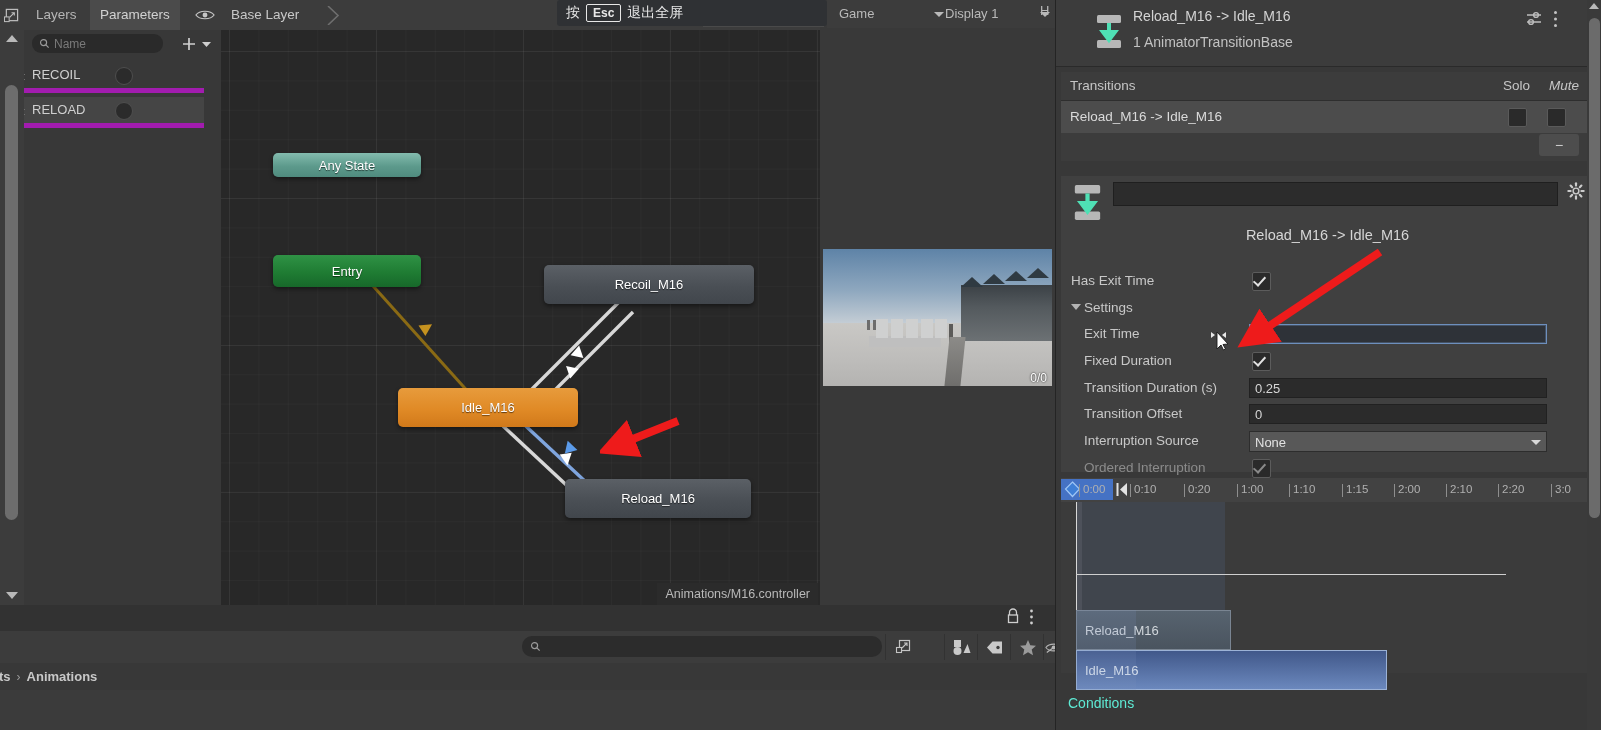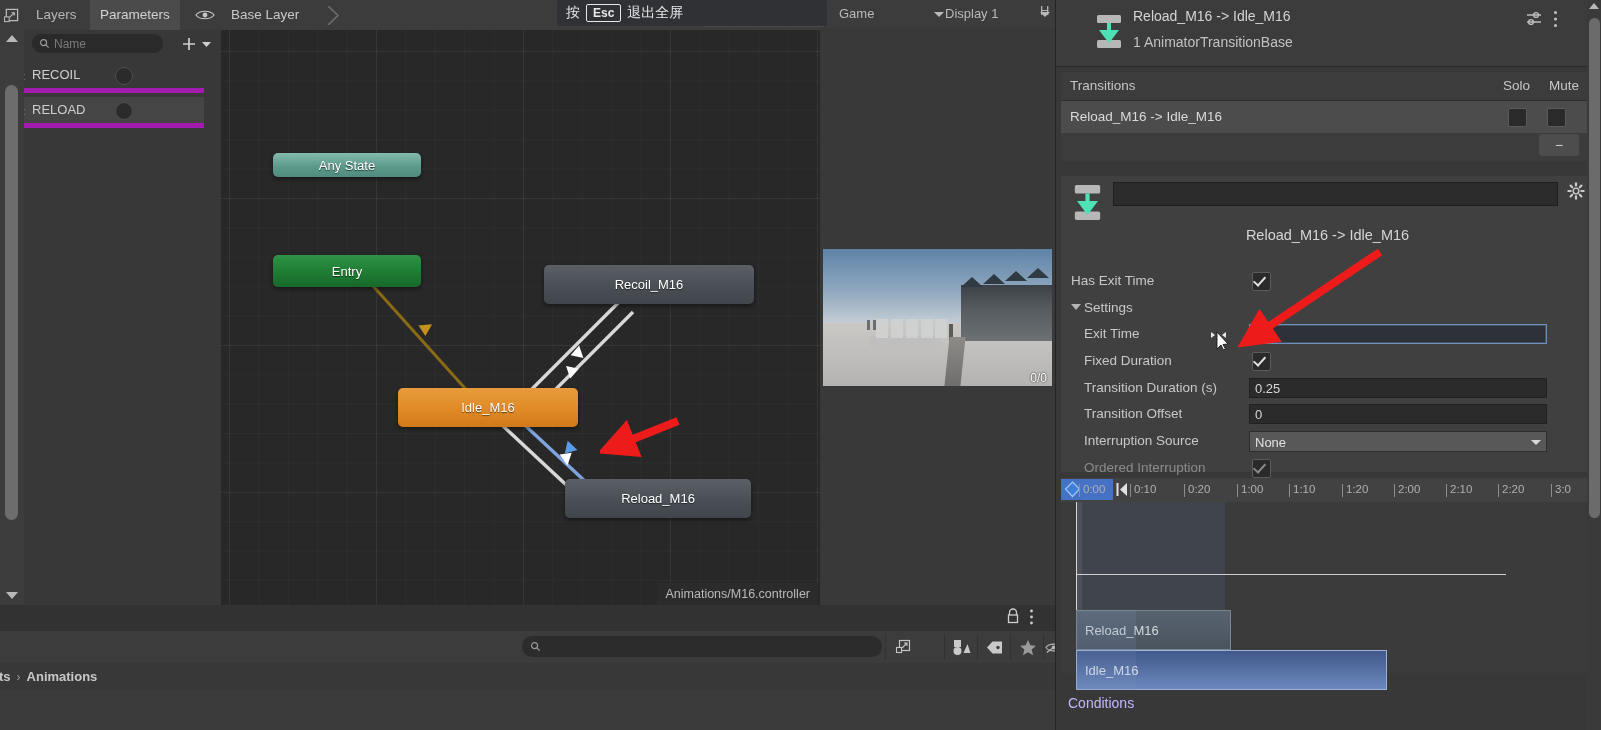--- a/index.html
+++ b/index.html
@@ -293,21 +293,21 @@
   #transitions-box {
     left: 5px; top: 72px; width: 526px;
   }
   #transitions-header {
     position:relative; height: 28px; line-height: 28px;
     background: #3c3c3c;
     border-bottom: 1px solid #2e2e2e;
   }
   #transitions-header .lbl { position:absolute; left: 9px; font-size:13.5px; color:#c6c6c6; }
   #transitions-header .solo { position:absolute; right: 57px; font-size:13.5px; color:#c6c6c6; }
-  #transitions-header .mute { position:absolute; right: 8px; font-size:13.5px; color:#c6c6c6; }
+  #transitions-header .mute { position:absolute; right: 8px; font-size:13.5px; color:#c6c6c6;font-style:italic; }
   #transition-item {
     position:relative; height: 32px; line-height: 32px;
     background: #4c4c4c;
   }
   #transition-item .lbl { position:absolute; left: 9px; font-size:13.5px; color:#dadada; }
   .cbx {
     position:absolute; top: 7px; width: 17px; height: 17px;
     background:#2a2a2a; border:1px solid #5a5a5a; border-radius:2px;
   }
   #solo-cbx { right: 60px; }
@@ -437,21 +437,21 @@
     background: linear-gradient(180deg,#41588a 0%, #6b88bd 100%);
     border: 1px solid #9cb2d6;
     box-sizing: border-box;
   }
   #clip-idle .clbl { position:absolute; left: 8px; top: 12px; font-size:13px; color:#dce4ef; }
   #clip-overlay-left {
     left: 15px; top: 108px; width: 60px; height: 80px;
     background: rgba(120,145,190,.18);
   }
   #conditions-label {
-    left: 12px; top: 695px; font-size: 14px; color:#c4b5fd;
+    left: 12px; top: 695px; font-size: 14px; color:#5eead4;
   }
   #insp-scrollbar {
     right: 0px; top: 0px; width: 15px; height: 730px; background: #3a3a3a;
   }
   #insp-scroll-thumb {
     right: 2px; top: 18px; width: 11px; height: 500px;
     background: #6b6b6b; border-radius: 6px;
   }
   #insp-scroll-arrow {
     right: 3px; top: 3px; width: 0; height: 0;
@@ -798,21 +798,21 @@
       </svg>
       <svg class="abs" id="tl-prevkey" viewBox="0 0 12 15">
         <rect x="0.5" y="1" width="2" height="13" fill="#e2e2e2"></rect>
         <path d="M11 1 L4 7.5 L11 14 Z" fill="#e2e2e2"></path>
       </svg>
       <span class="tl-tick" style="left:22px">0:00</span>
       <span class="tl-tick" style="left:73px">0:10</span>
       <span class="tl-tick" style="left:127px">0:20</span>
       <span class="tl-tick" style="left:180px">1:00</span>
       <span class="tl-tick" style="left:232px">1:10</span>
-      <span class="tl-tick" style="left:285px">1:20</span>
+      <span class="tl-tick" style="left:285px">1:15</span>
       <span class="tl-tick" style="left:337px">2:00</span>
       <span class="tl-tick" style="left:389px">2:10</span>
       <span class="tl-tick" style="left:441px">2:20</span>
       <span class="tl-tick" style="left:494px">3:0</span>
     </div>
 
     <div class="abs" id="tl-body">
       <div class="abs tl-region" id="tl-region-a" style="top:0;height:167px"></div>
       <div class="abs tl-region" id="tl-region-b" style="top:0;height:167px"></div>
       <div class="abs" style="left:15px;top:0;width:1px;height:167px;background:#d8d8d8"></div>

